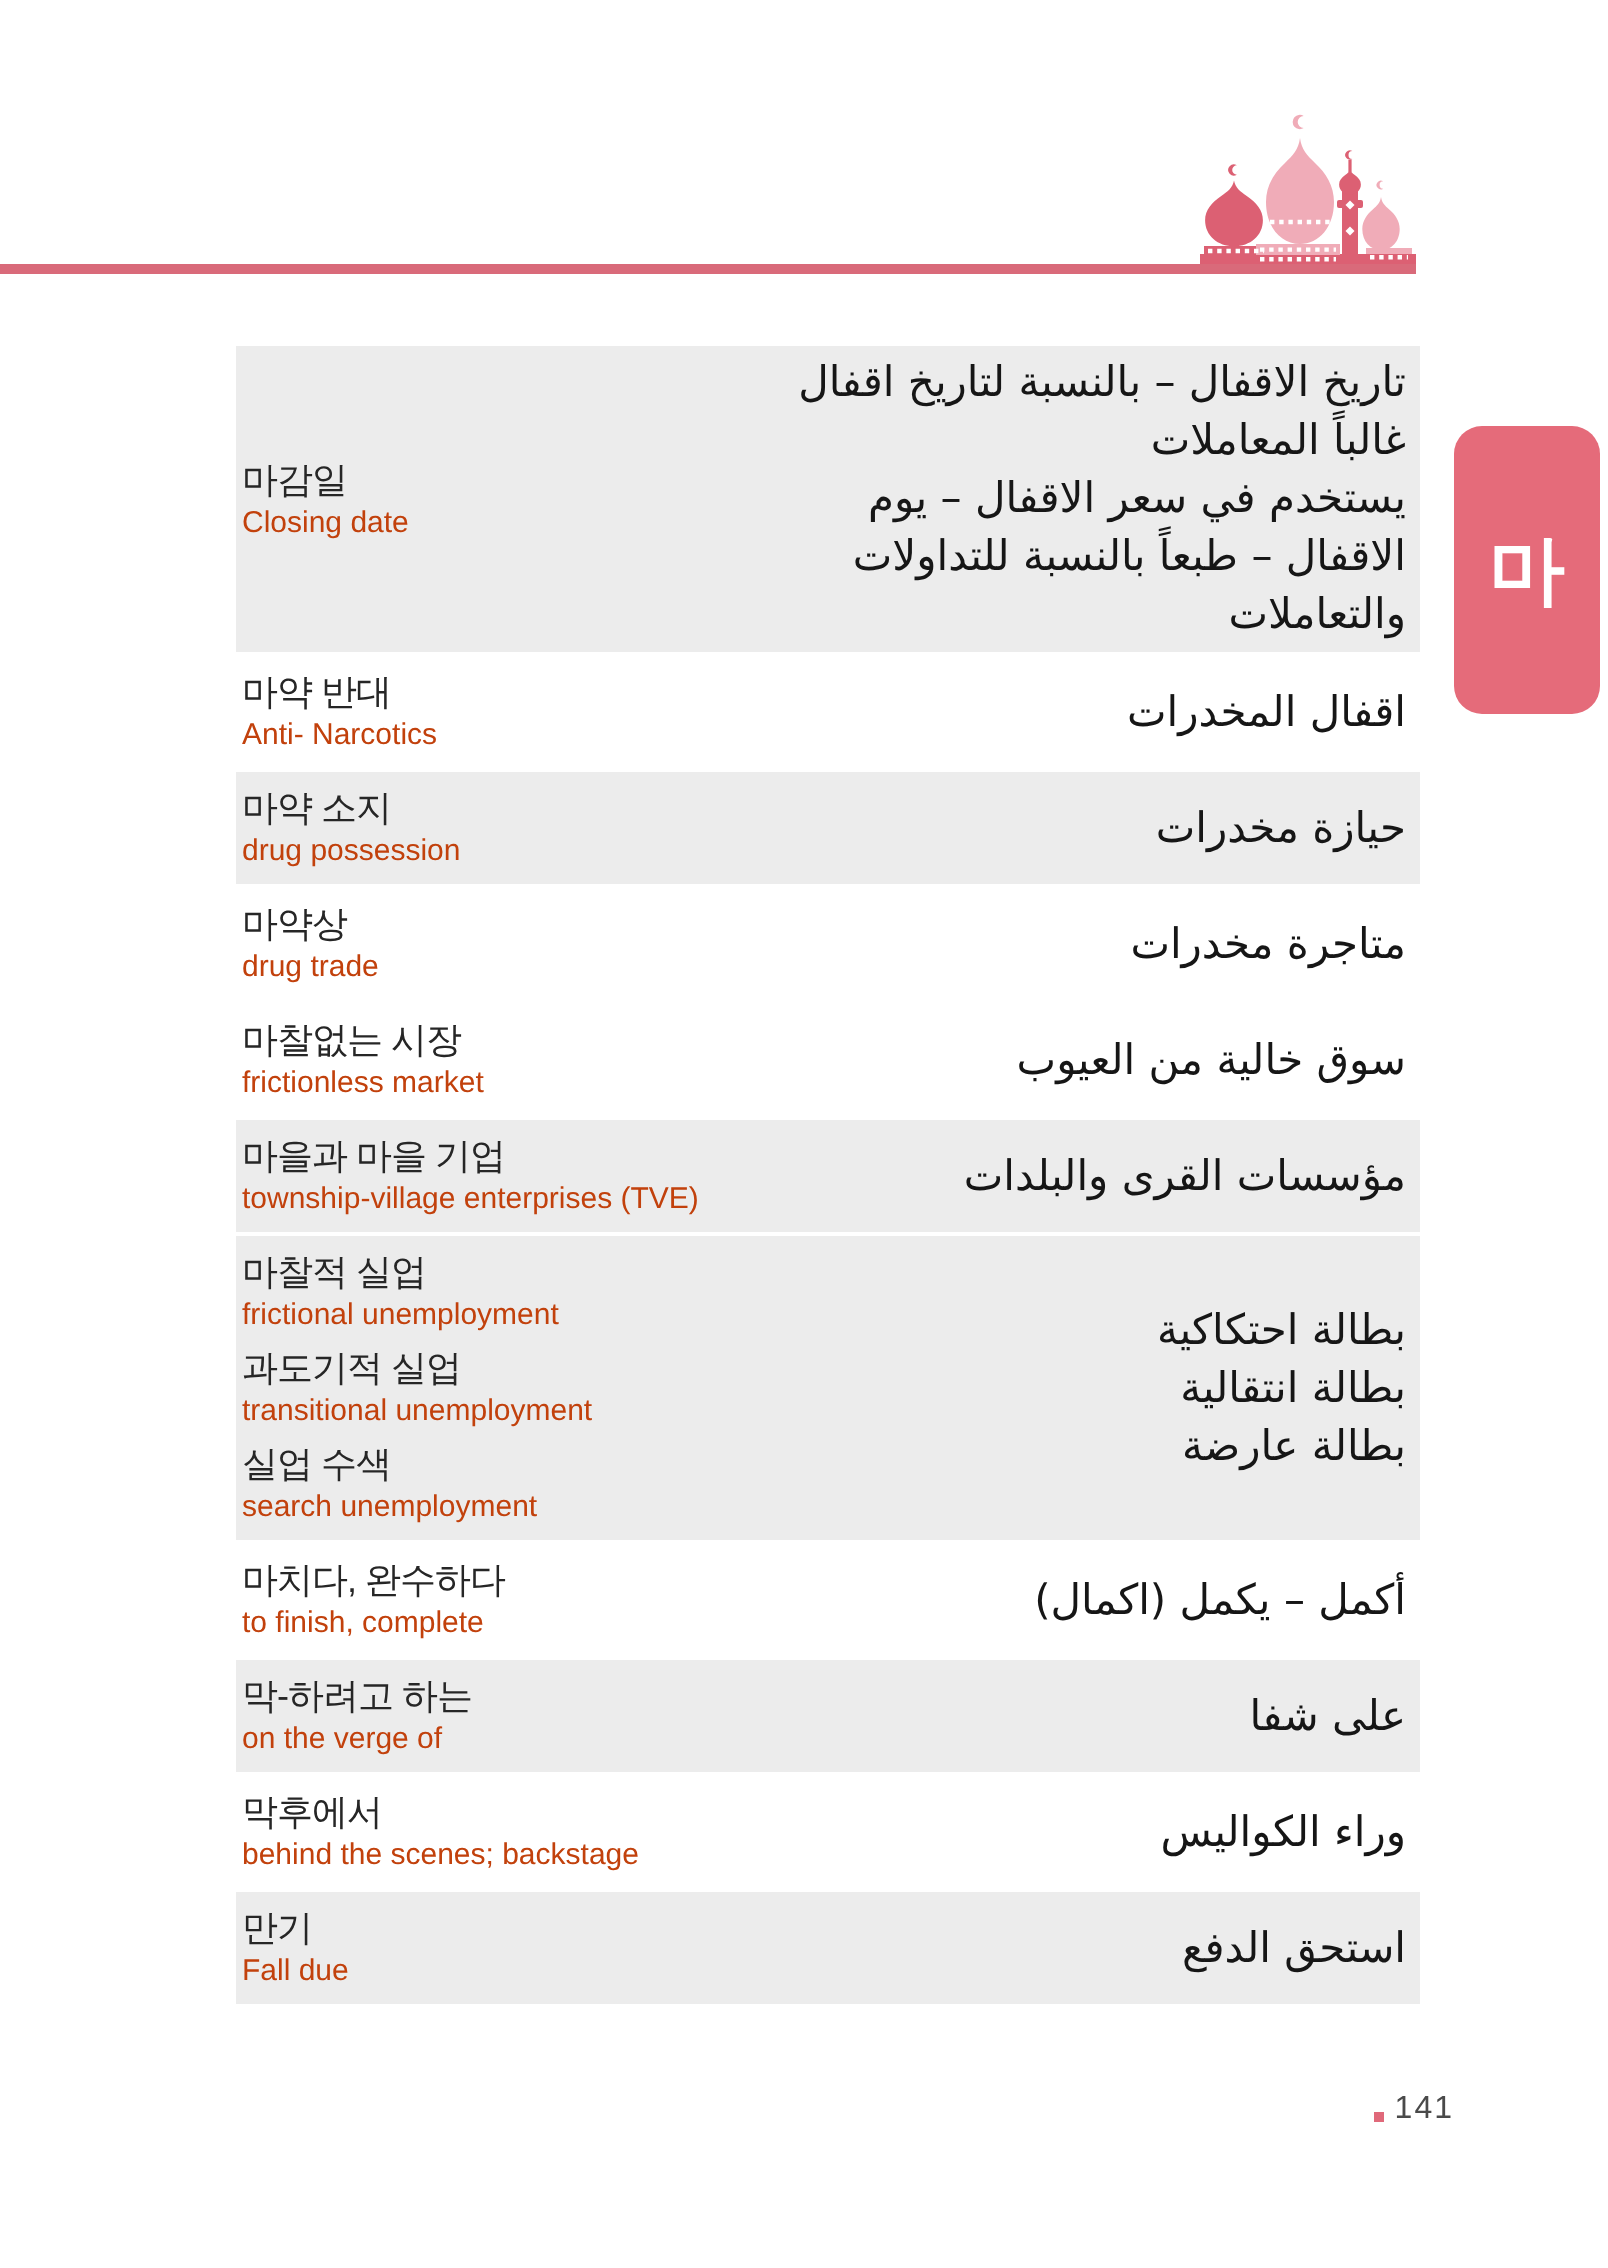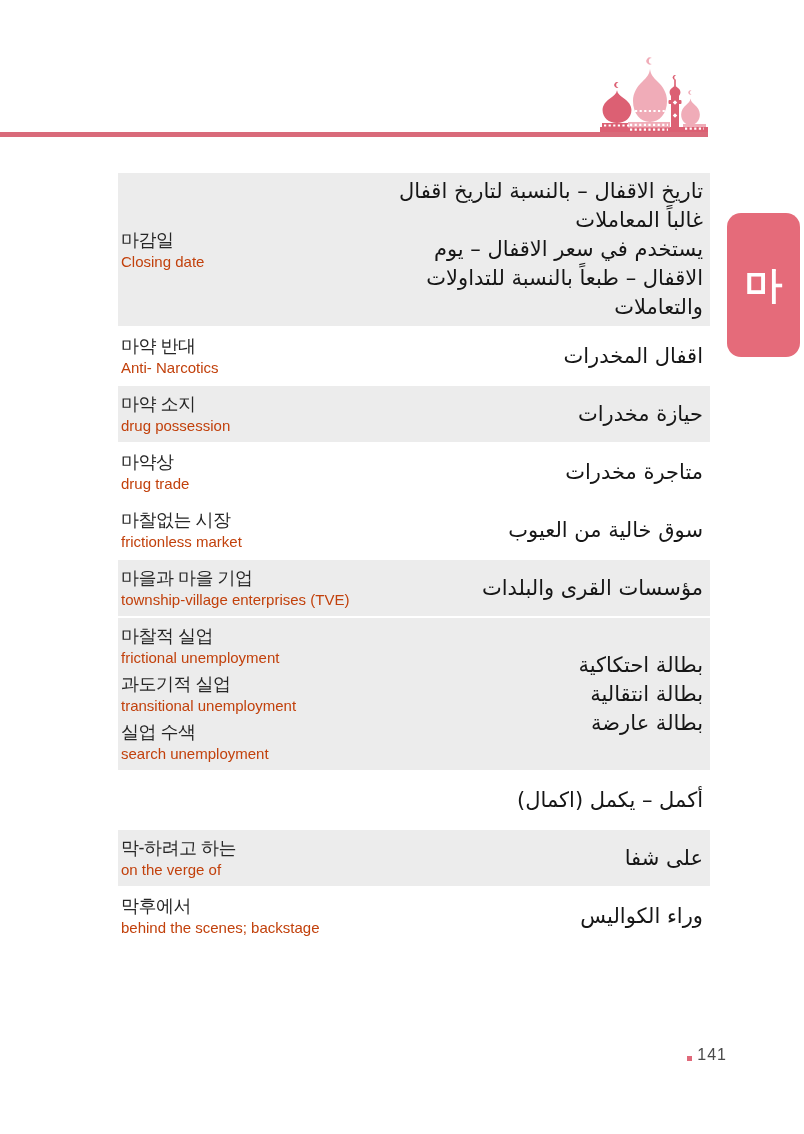--- a/index.html
+++ b/index.html
@@ -155,40 +155,53 @@
         <div class="ko">실업 수색</div>
         <div class="en">search unemployment</div>
       </div>
       <div class="col-ar" dir="rtl">
         <div class="ar-line">بطالة احتكاكية</div>
         <div class="ar-line">بطالة انتقالية</div>
         <div class="ar-line">بطالة عارضة</div>
       </div>
     </div>
     <div class="row">
+      <div class="col-ko">
+        <div class="ko">마치다, 완수하다</div>
+        <div class="en">to finish, complete</div>
+      </div>
       <div class="col-ar" dir="rtl">
         <div class="ar-line">أكمل – يكمل (اكمال)</div>
       </div>
     </div>
     <div class="row shaded">
       <div class="col-ko">
         <div class="ko">막-하려고 하는</div>
         <div class="en">on the verge of</div>
       </div>
       <div class="col-ar" dir="rtl">
         <div class="ar-line">على شفا</div>
       </div>
     </div>
     <div class="row">
       <div class="col-ko">
         <div class="ko">막후에서</div>
         <div class="en">behind the scenes; backstage</div>
       </div>
       <div class="col-ar" dir="rtl">
         <div class="ar-line">وراء الكواليس</div>
+      </div>
+    </div>
+    <div class="row shaded">
+      <div class="col-ko">
+        <div class="ko">만기</div>
+        <div class="en">Fall due</div>
+      </div>
+      <div class="col-ar" dir="rtl">
+        <div class="ar-line">استحق الدفع</div>
       </div>
     </div>
   </div>
 
 <div class="page-num">
   <span class="page-dot"></span>
   <span class="page-num-text">141</span>
 </div>
 
 </body></html>

